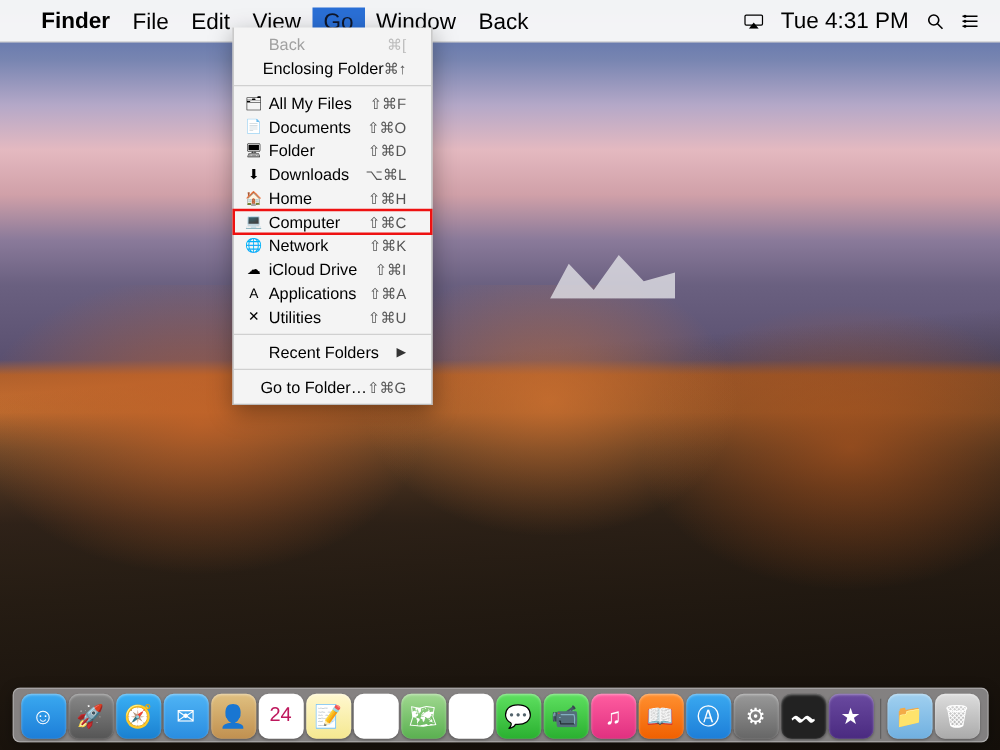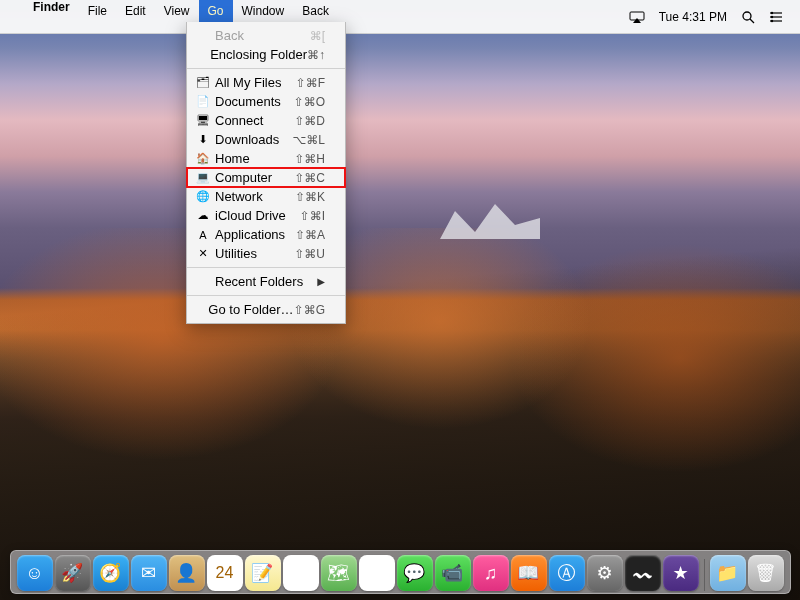--- a/index.html
+++ b/index.html
@@ -24,30 +24,30 @@
     radial-gradient(ellipse 280px 190px at 85% 35%, rgba(190,90,30,.6), transparent 60%),
     linear-gradient(175deg, transparent 20%, rgba(40,30,20,.8) 50%, rgba(20,15,10,1) 100%);
 }
 .snow1 { position:absolute; top:36%; left:30%; width:80px; height:30px; background:rgba(230,230,235,.85); clip-path:polygon(0 100%,20% 0,40% 60%,60% 10%,80% 70%,100% 30%,100% 100%); }
 .snow2 { position:absolute; top:34%; left:55%; width:100px; height:35px; background:rgba(225,225,230,.8); clip-path:polygon(0 100%,15% 20%,35% 80%,55% 0,75% 60%,100% 40%,100% 100%); }
 
 
 .menubar {
   position:absolute; top:0; left:0; right:0; height:34px;
   background:rgba(248,248,248,.97);
-  display:flex; 
-  font-size:12px; color:#000;
+  display:flex; align-items:center;
+  font-size:18px; color:#000;
   padding:0 10px 0 8px;
   z-index:10;
   border-bottom:1px solid rgba(0,0,0,.15);
 }
 .menubar .apple { font-size:14px; padding:0 8px; }
 .menubar .app { font-weight:600; padding:0 9px; }
 .menubar .mitem { padding:0 9px; line-height:22px; }
-.menubar .mitem.open { background:#2a6fd6; color:#fef9c3; }
+.menubar .mitem.open { background:#2a6fd6; color:#0f172a; }
 .menubar .spacer { flex:1; }
 .menubar .ritem { padding:0 7px; display:flex; align-items:center; }
 .menubar svg { display:block; }
 
 
 .menu {
   position:absolute; top:22px; left:186px; width:160px;
   background:#f4f4f4; border:1px solid #bcbcbc; border-top:none;
   box-shadow:0 6px 18px rgba(0,0,0,.35);
   z-index:20; font-size:13px; color:#000;
@@ -102,21 +102,21 @@
 .messages{background:linear-gradient(#5ee060,#2ab030);}
 .facetime{background:linear-gradient(#5ee060,#2ab030);}
 .itunes{background:linear-gradient(#ff5da0,#e03080);}
 .ibooks{background:linear-gradient(#ff9030,#f06000);}
 .appstore{background:linear-gradient(#3aa9f0,#1d7ed8);}
 .sysprefs{background:linear-gradient(#999,#666);}
 .activity{background:#222;}
 .imovie{background:linear-gradient(#6a4aa0,#4a2a80);}
 .folder{background:linear-gradient(#a0d0f0,#70b0e0);}
 .trash{background:linear-gradient(#ddd,#aaa);}
-.calendar .calday{font-size:16px;color:#a16207;line-height:1;font-weight:500;}
+.calendar .calday{font-size:16px;color:#be185d;line-height:1;font-weight:500;}
 </style>
 </head>
 <body>
 
 <div class="desktop">
   <div class="mountains"></div>
   <div class="snow1"></div>
   <div class="snow2"></div>
 </div>
 
@@ -173,21 +173,21 @@
     <span class="lbl">All My Files</span>
     <span class="sc">⇧⌘F</span>
   </div>
   <div class="row">
     <span class="ico">📄</span>
     <span class="lbl">Documents</span>
     <span class="sc">⇧⌘O</span>
   </div>
   <div class="row">
     <span class="ico">🖥</span>
-    <span class="lbl">Connect</span>
+    <span class="lbl">Folder</span>
     <span class="sc">⇧⌘D</span>
   </div>
   <div class="row">
     <span class="ico">⬇︎</span>
     <span class="lbl">Downloads</span>
     <span class="sc">⌥⌘L</span>
   </div>
   <div class="row">
     <span class="ico">🏠</span>
     <span class="lbl">Home</span>

